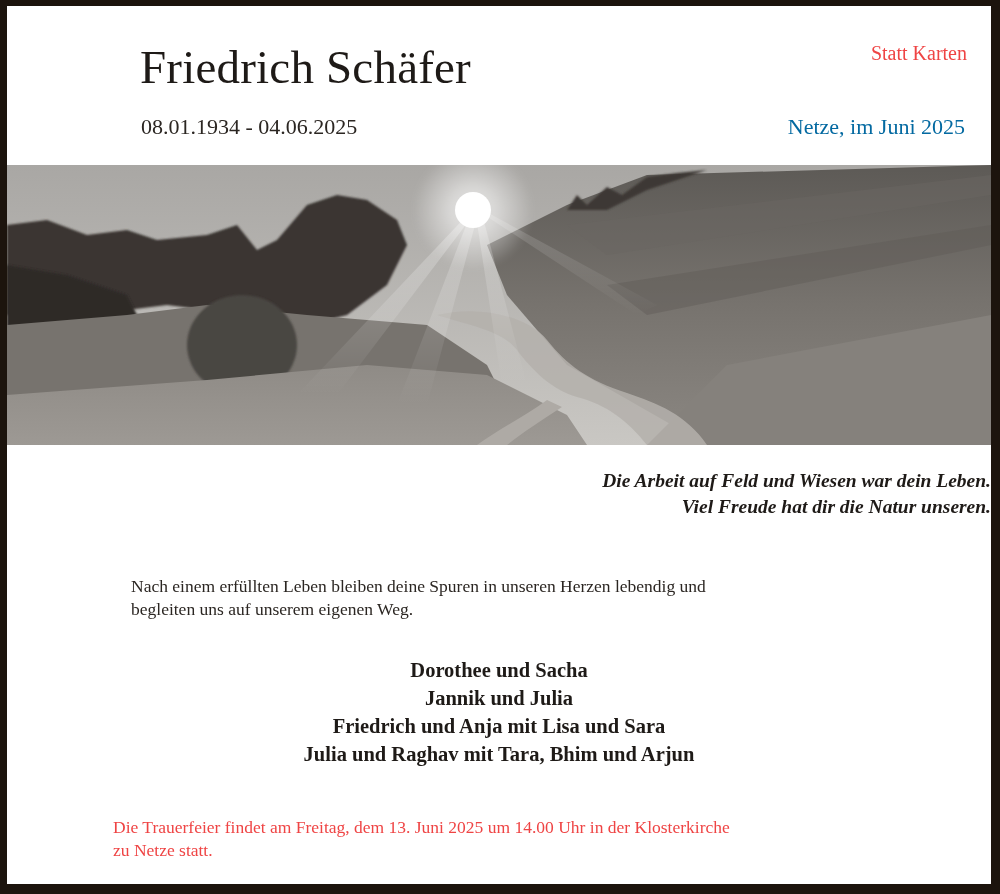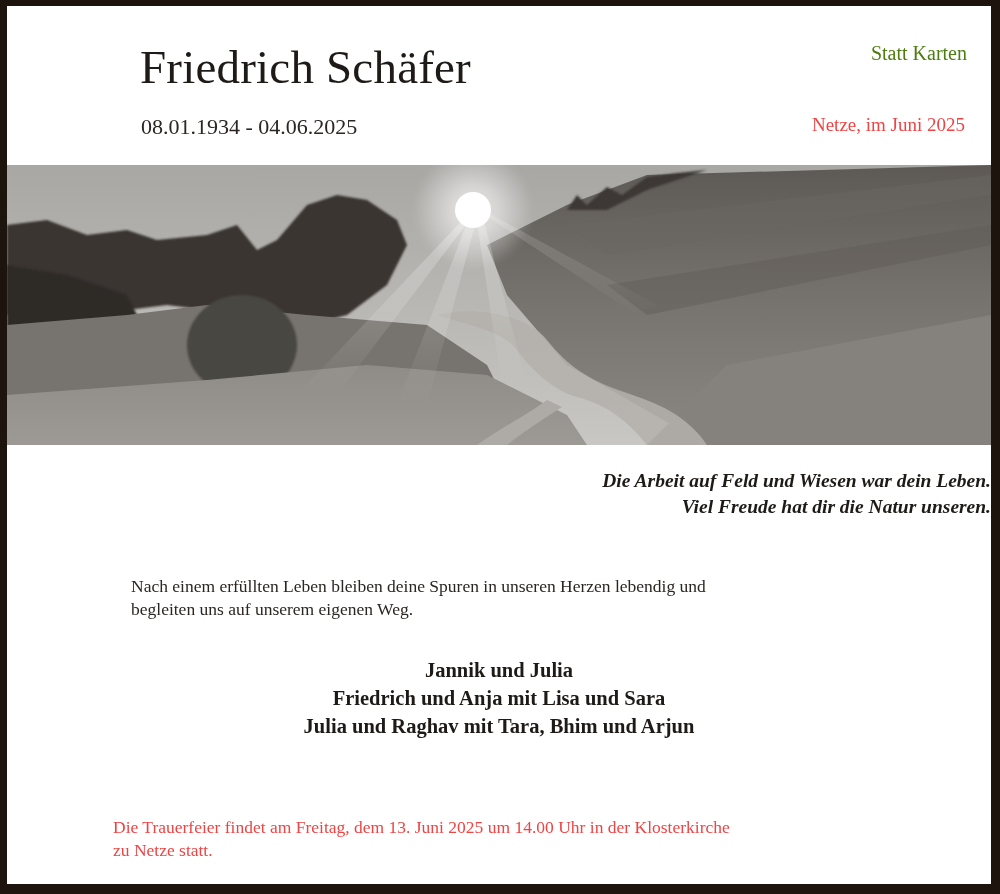--- a/index.html
+++ b/index.html
@@ -19,25 +19,25 @@
     position: absolute; left: 133px; top: 34px;
     font-size: 47px; letter-spacing: 0.2px;
     color: #1e1a17; white-space: nowrap;
   }
   .dates {
     position: absolute; left: 134px; top: 108px;
     font-size: 22px; color: #2b2622; white-space: nowrap;
   }
   .statt {
     position: absolute; right: 24px; top: 36px;
-    font-size: 20px; color: #4d7c0f; white-space: nowrap;
+    font-size: 20px; color: #ef4444; white-space: nowrap;
   }
   .place {
     position: absolute; right: 26px; top: 108px;
-    font-size: 19px; color: #ef4444; white-space: nowrap; text-align: right;
+    font-size: 22px; color: #0369a1; white-space: nowrap; text-align: right;
   }
   .photo {
     position: absolute; left: 0; top: 159px;
     width: 984px; height: 280px;
     background: #8a8784;
   }
   .photo svg { display: block; }
   .verse {
     position: absolute; left: 0; top: 462px; width: 984px;
     text-align: right;
@@ -139,20 +139,21 @@
     <div>Die Arbeit auf Feld und Wiesen war dein Leben.</div>
     <div>Viel Freude hat dir die Natur unseren.</div>
   </div>
 
   <div class="para">
     <div>Nach einem erfüllten Leben bleiben deine Spuren in unseren Herzen lebendig und</div>
     <div>begleiten uns auf unserem eigenen Weg.</div>
   </div>
 
   <div class="family">
+    <div>Dorothee und Sacha</div>
     <div>Jannik und Julia</div>
     <div>Friedrich und Anja mit Lisa und Sara</div>
     <div>Julia und Raghav mit Tara, Bhim und Arjun</div>
   </div>
 
   <div class="service">
     <div>Die Trauerfeier findet am Freitag, dem 13. Juni 2025 um 14.00 Uhr in der Klosterkirche</div>
     <div>zu Netze statt.</div>
   </div>
 

